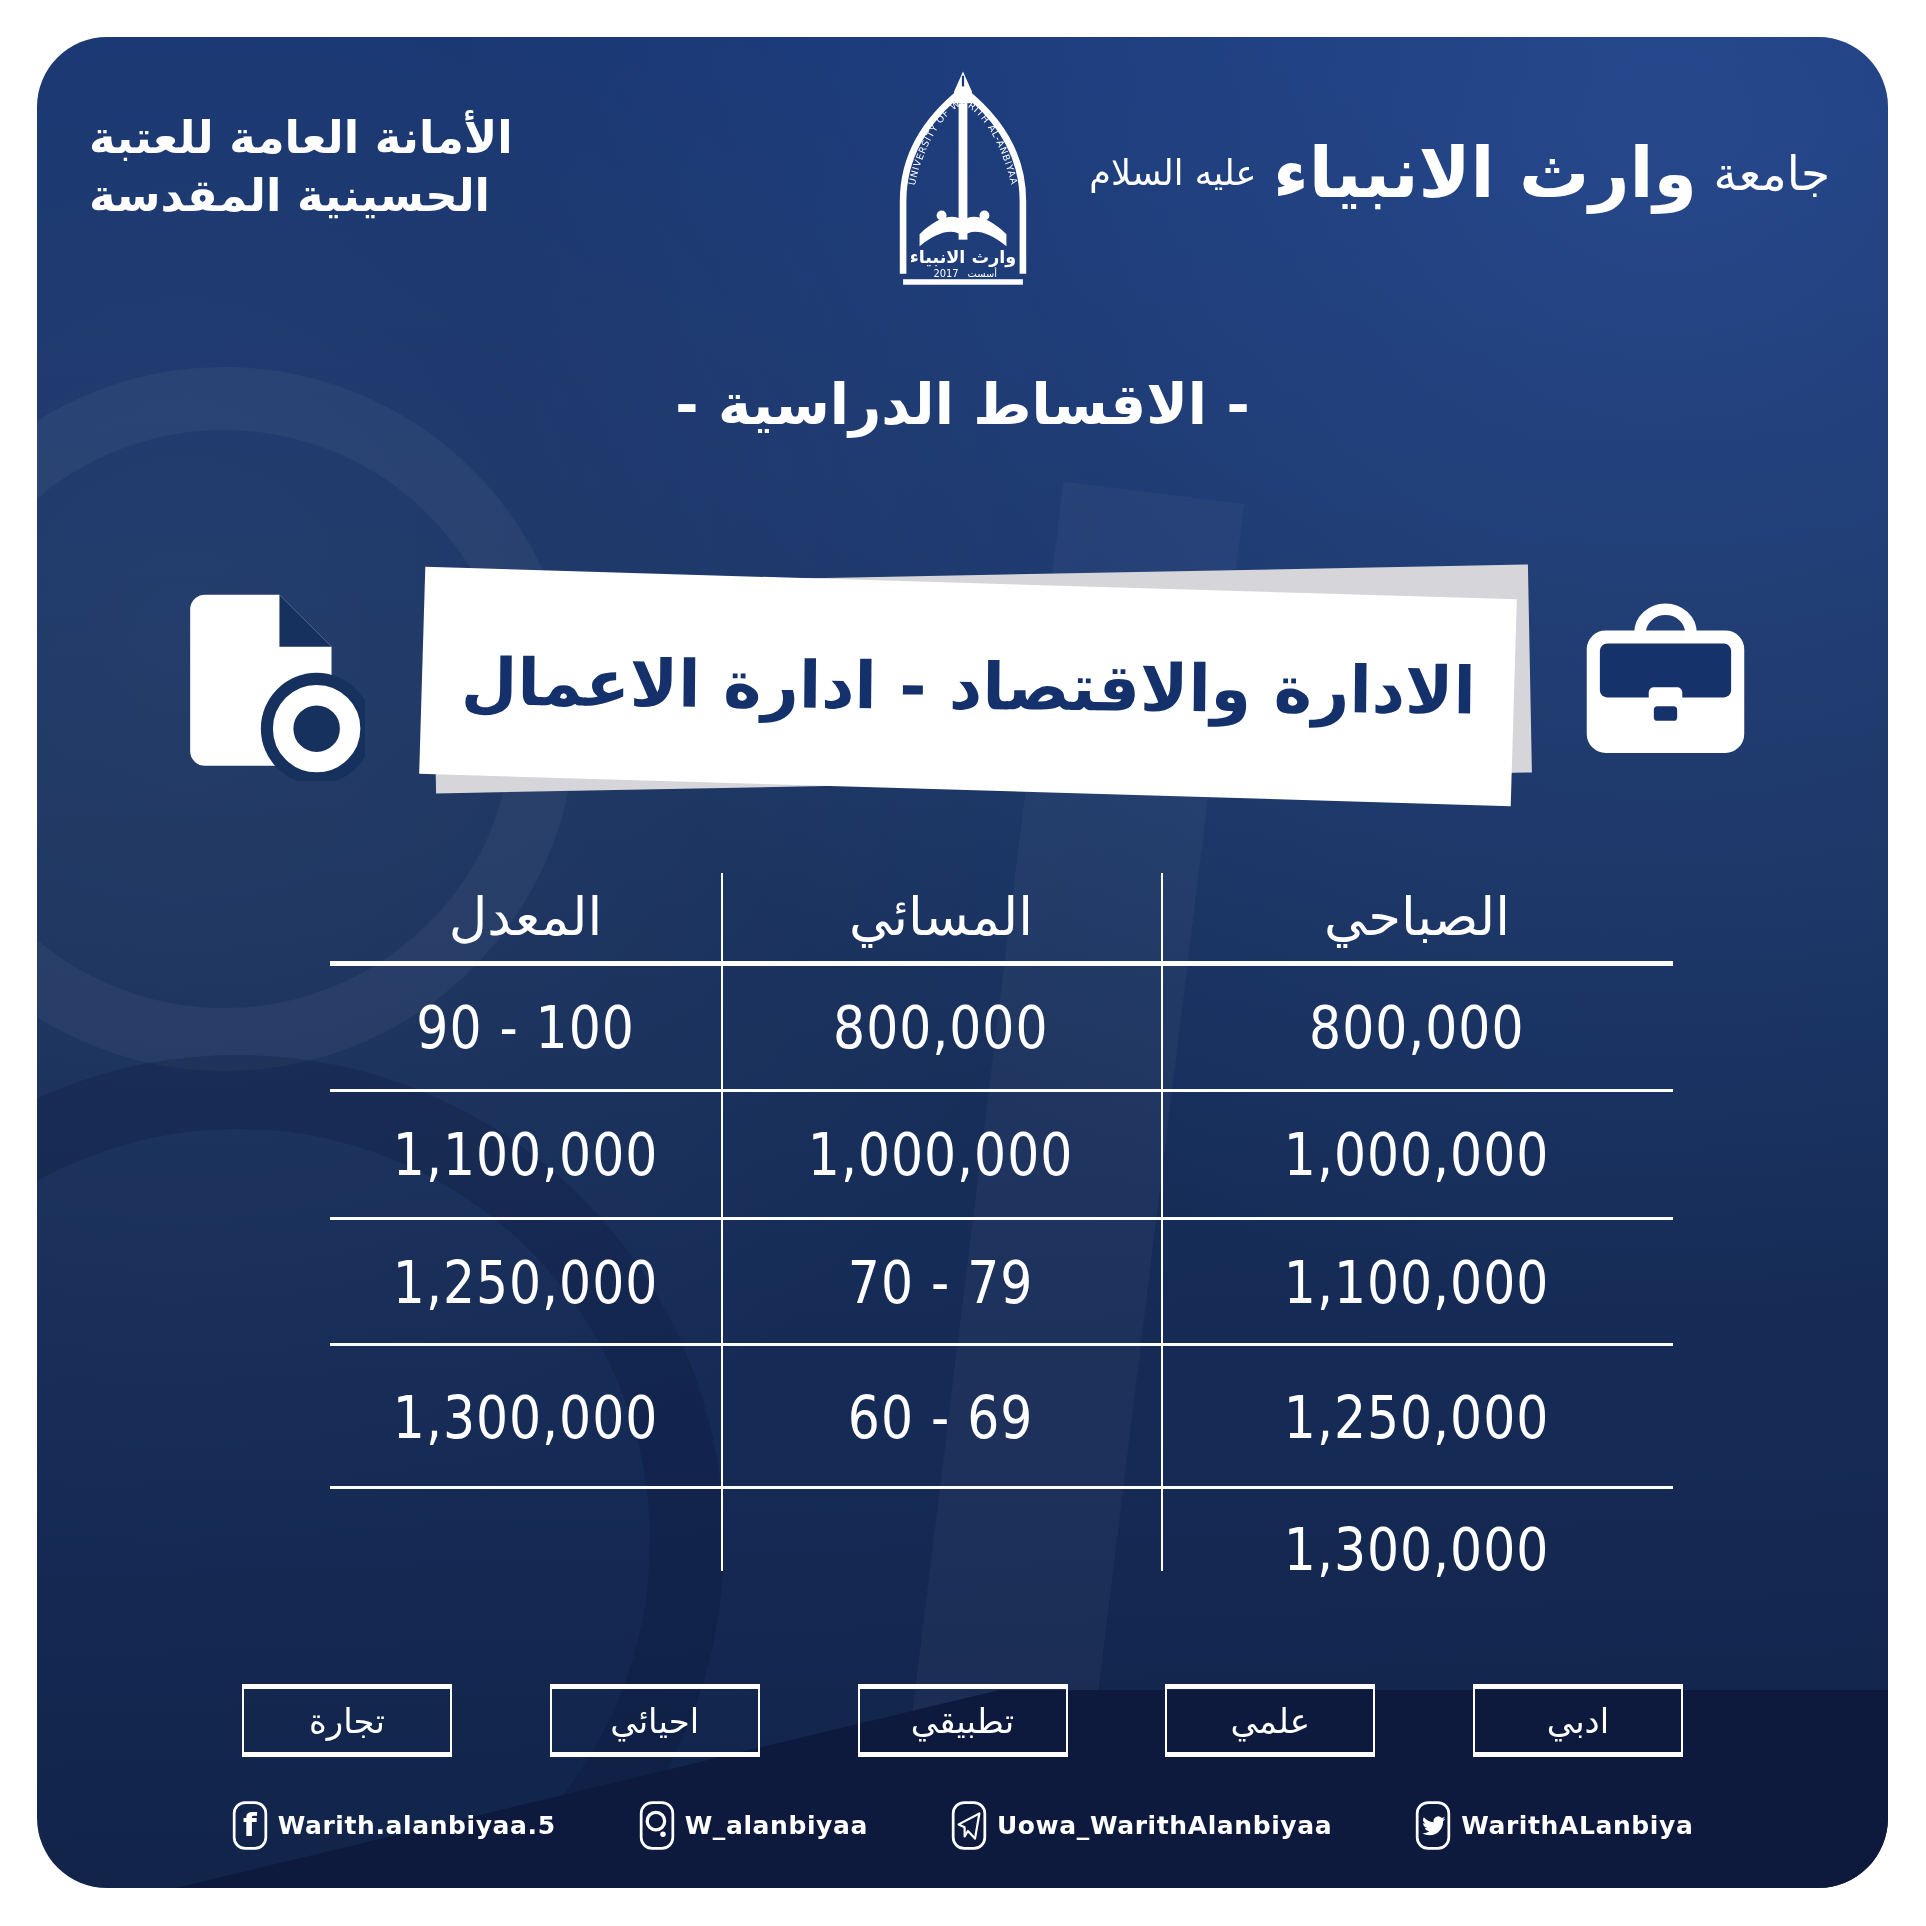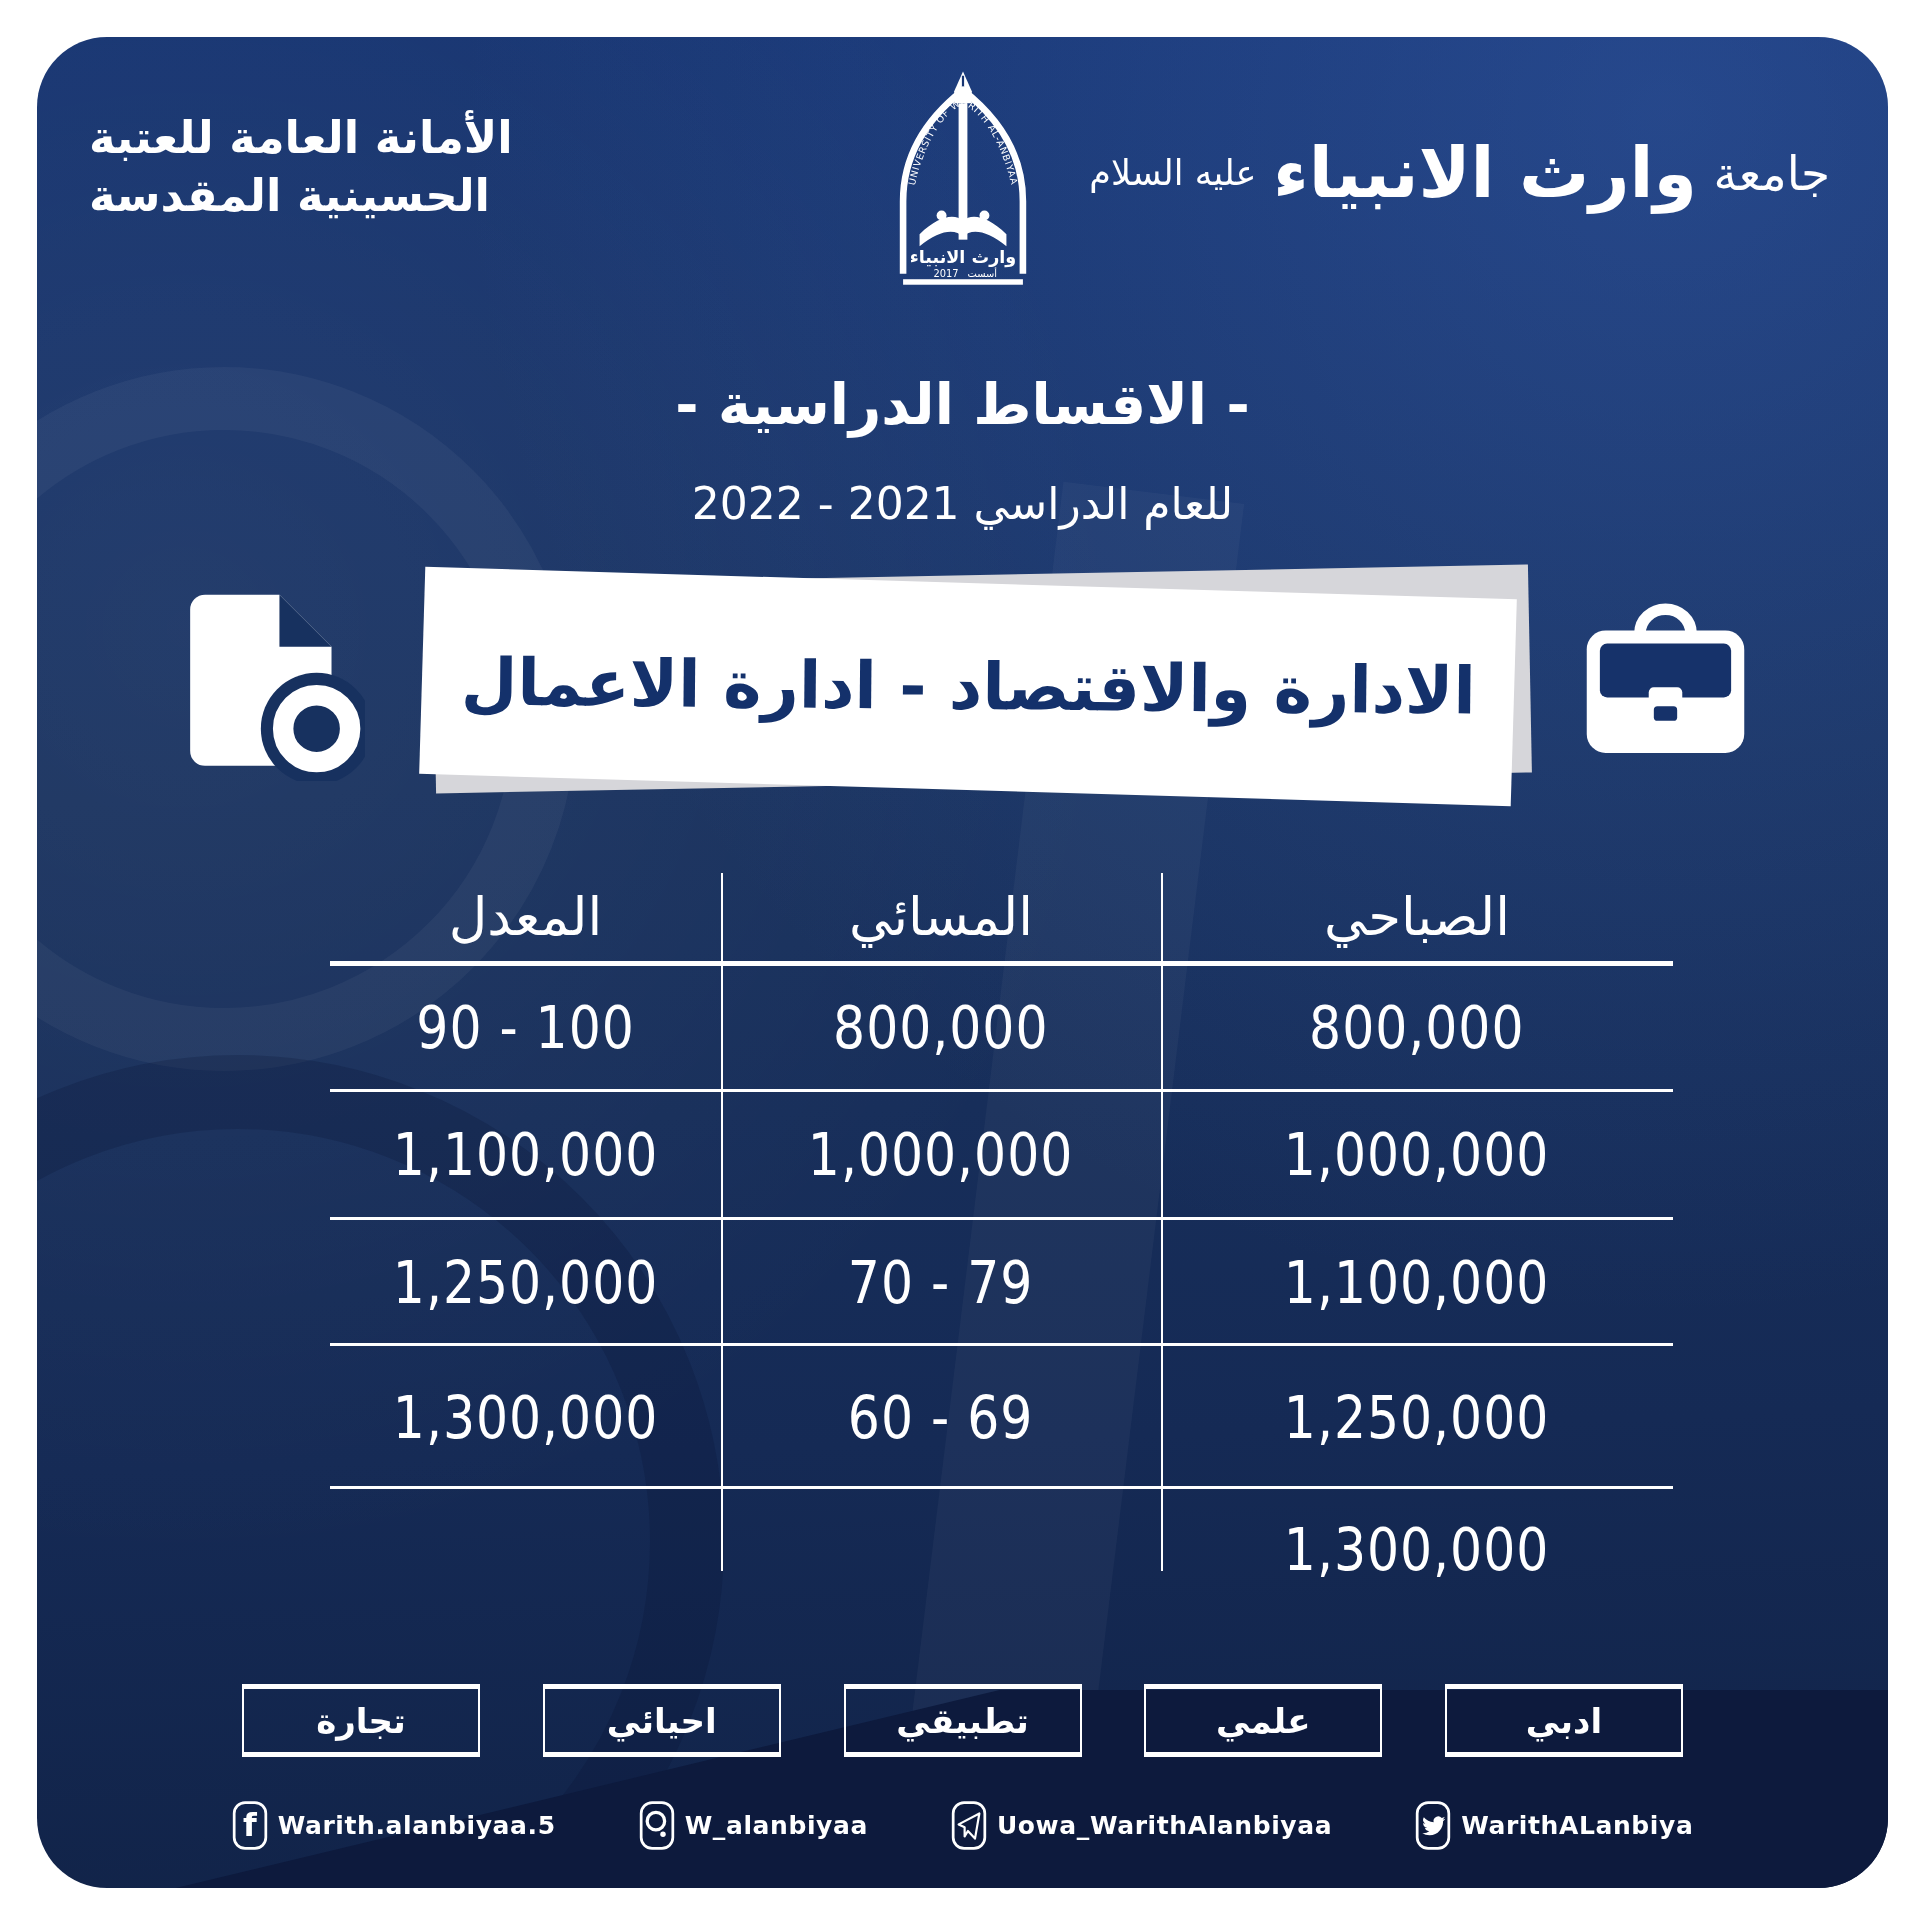--- a/index.html
+++ b/index.html
@@ -84,24 +84,24 @@
   .vline{position:absolute;top:4.4px;height:698px;width:2.2px;background:#fff;}
   .footer-band{
     position:absolute;left:0;right:0;bottom:0;height:198px;background:#0d1a3d;
     clip-path:polygon(52% 0, 100% 0, 100% 100%, 7.5% 100%);
   }
   .tracks{
     position:absolute;left:205px;right:205px;top:1647px;height:73px;
     display:flex;direction:rtl;justify-content:space-between;
   }
   .track-btn{
-    width:238px;height:100%;box-sizing:border-box;background:transparent;
+    width:210px;height:100%;box-sizing:border-box;background:transparent;
     border:2.8px solid #fff;border-top-width:5.5px;border-bottom-width:5.5px;
     display:flex;align-items:center;justify-content:center;
-    color:#fff;font-size:34px;font-weight:bold;
+    color:#fff;font-size:34px;font-weight:normal;
   }
   .social{
     position:absolute;left:0;bottom:32px;width:100%;height:62px;
     display:flex;align-items:center;justify-content:center;gap:83px;
   }
   .social-item{display:flex;align-items:center;gap:10px;color:#fff;}
   .social-handle{font-size:25px;font-weight:bold;letter-spacing:0.6px;white-space:nowrap;}
   svg text{font-family:"DejaVu Sans", sans-serif;}
 </style>
 </head>
@@ -136,21 +136,20 @@
     <rect x="22" y="382" width="218" height="10" fill="#ffffff"></rect>
   </svg>
 
   <div class="uni-name">
     <span class="uni-prefix">جامعة</span>
     <span class="uni-bold">وارث الانبياء</span>
     <span class="uni-suffix">عليه السلام</span>
   </div>
 
   <div class="title">- الاقساط الدراسية -</div>
-  <div class="subtitle">للعام الدراسي 2021 - 2022</div>
 
   <div class="banner-shadow"></div>
   <div class="banner-white">
     <div class="banner-label">الادارة والاقتصاد - ادارة الاعمال</div>
   </div>
 
   <svg class="icon-doc" viewBox="0 0 100 104">
     <path d="M14,4 h40 l28,28 v56 a8,8 0 0 1 -8,8 h-60 a8,8 0 0 1 -8,-8 v-76 a8,8 0 0 1 8,-8 z" fill="#ffffff"></path>
     <polygon points="54,4 82,32 54,32" fill="#17315f"></polygon>
     <circle cx="74" cy="76" r="30" fill="#17315f"></circle>

